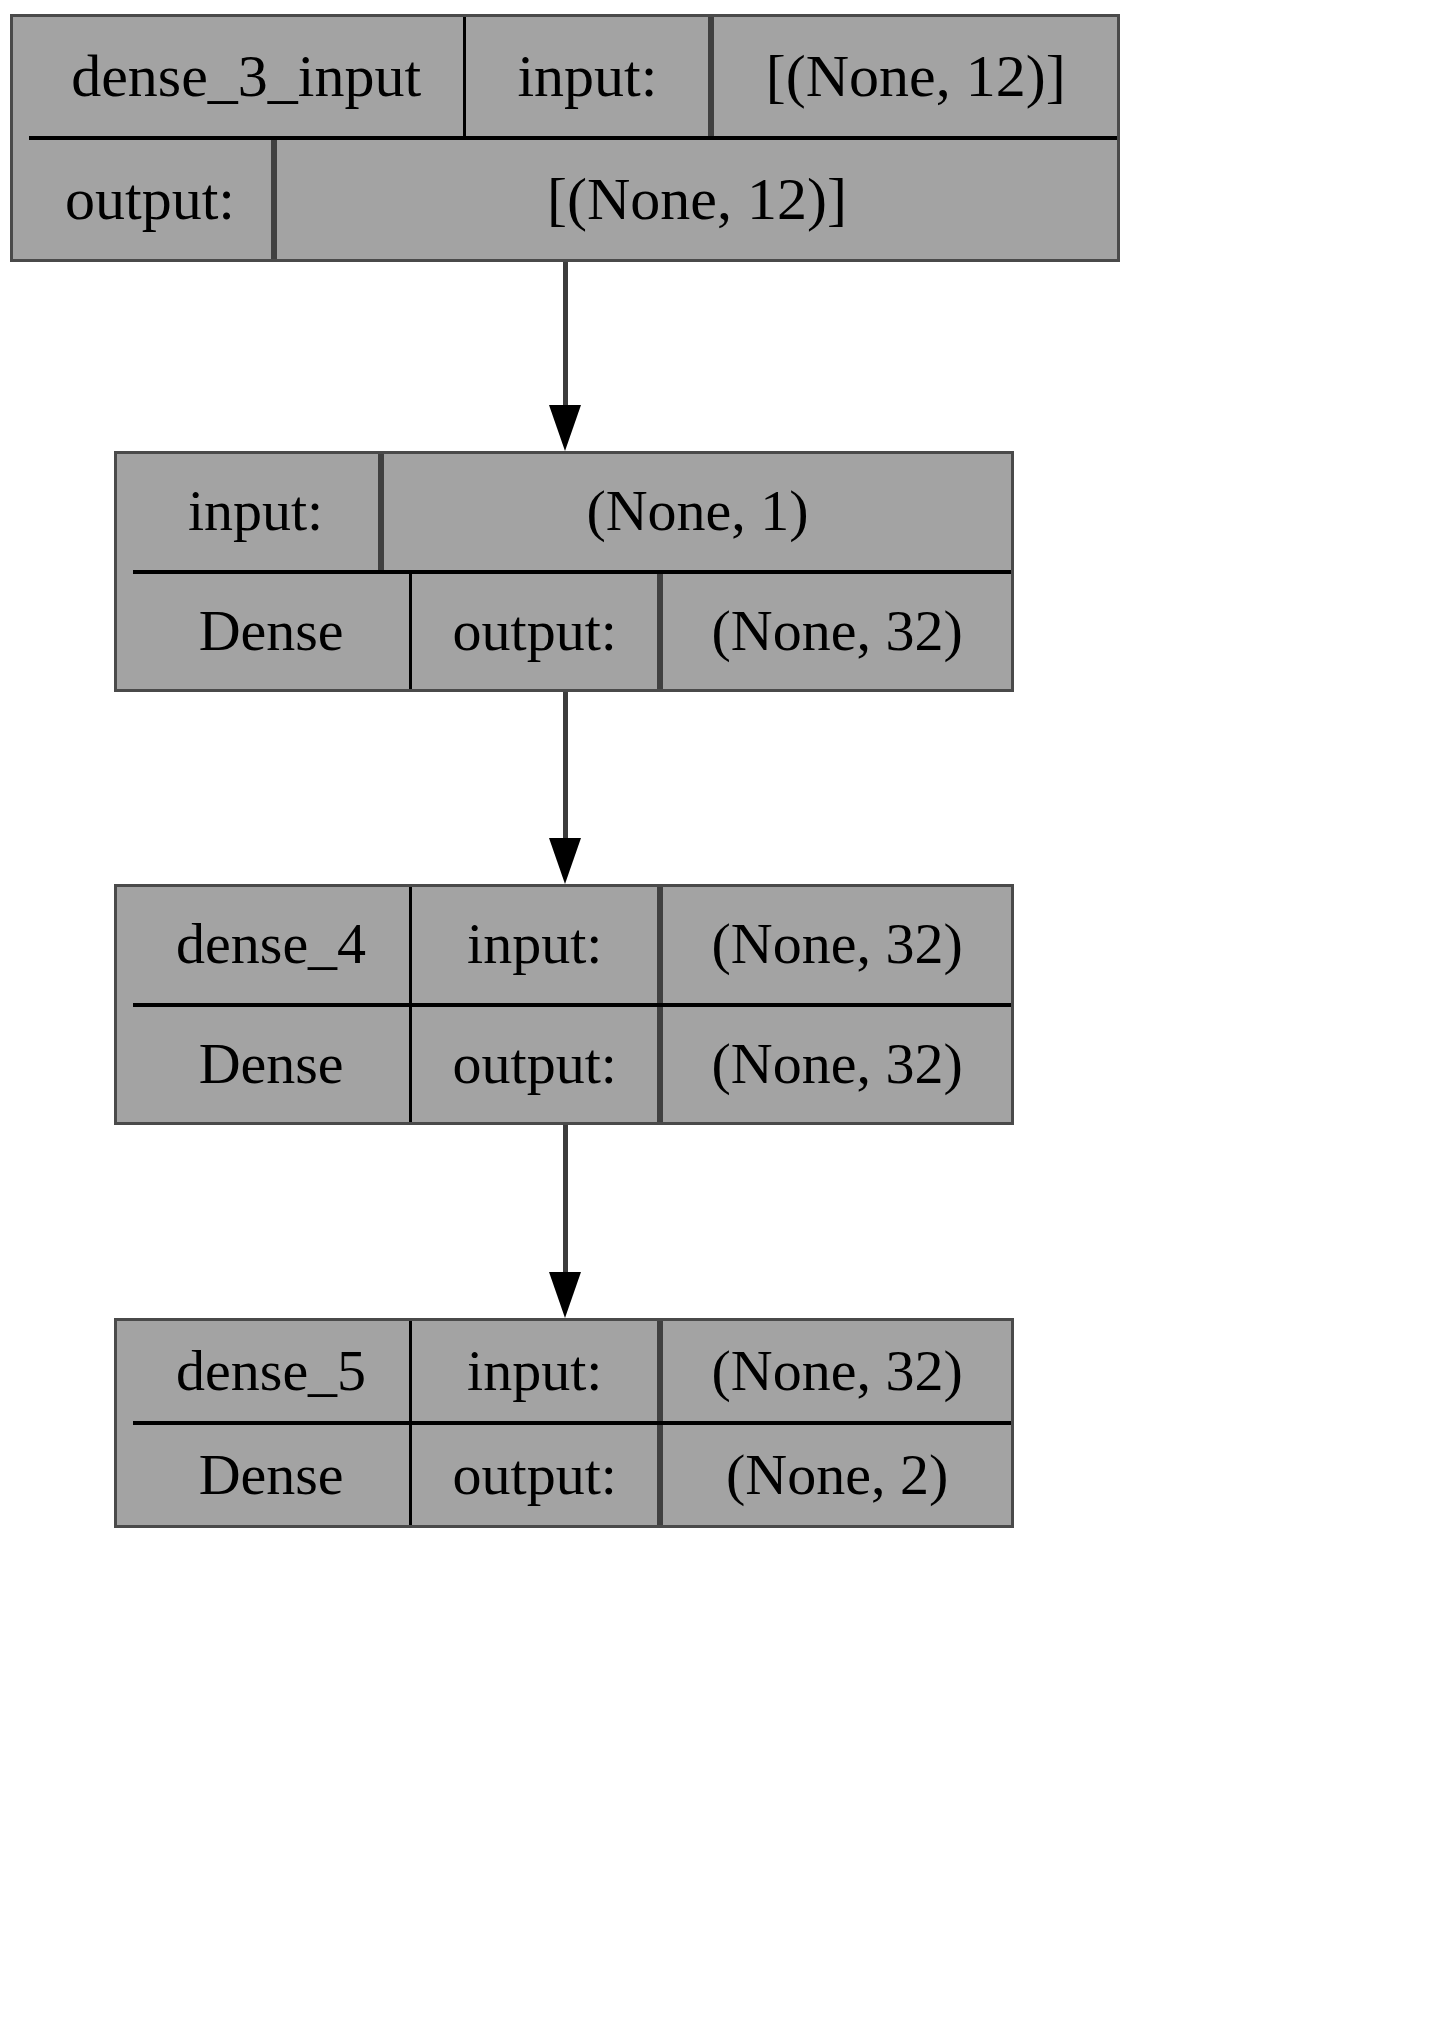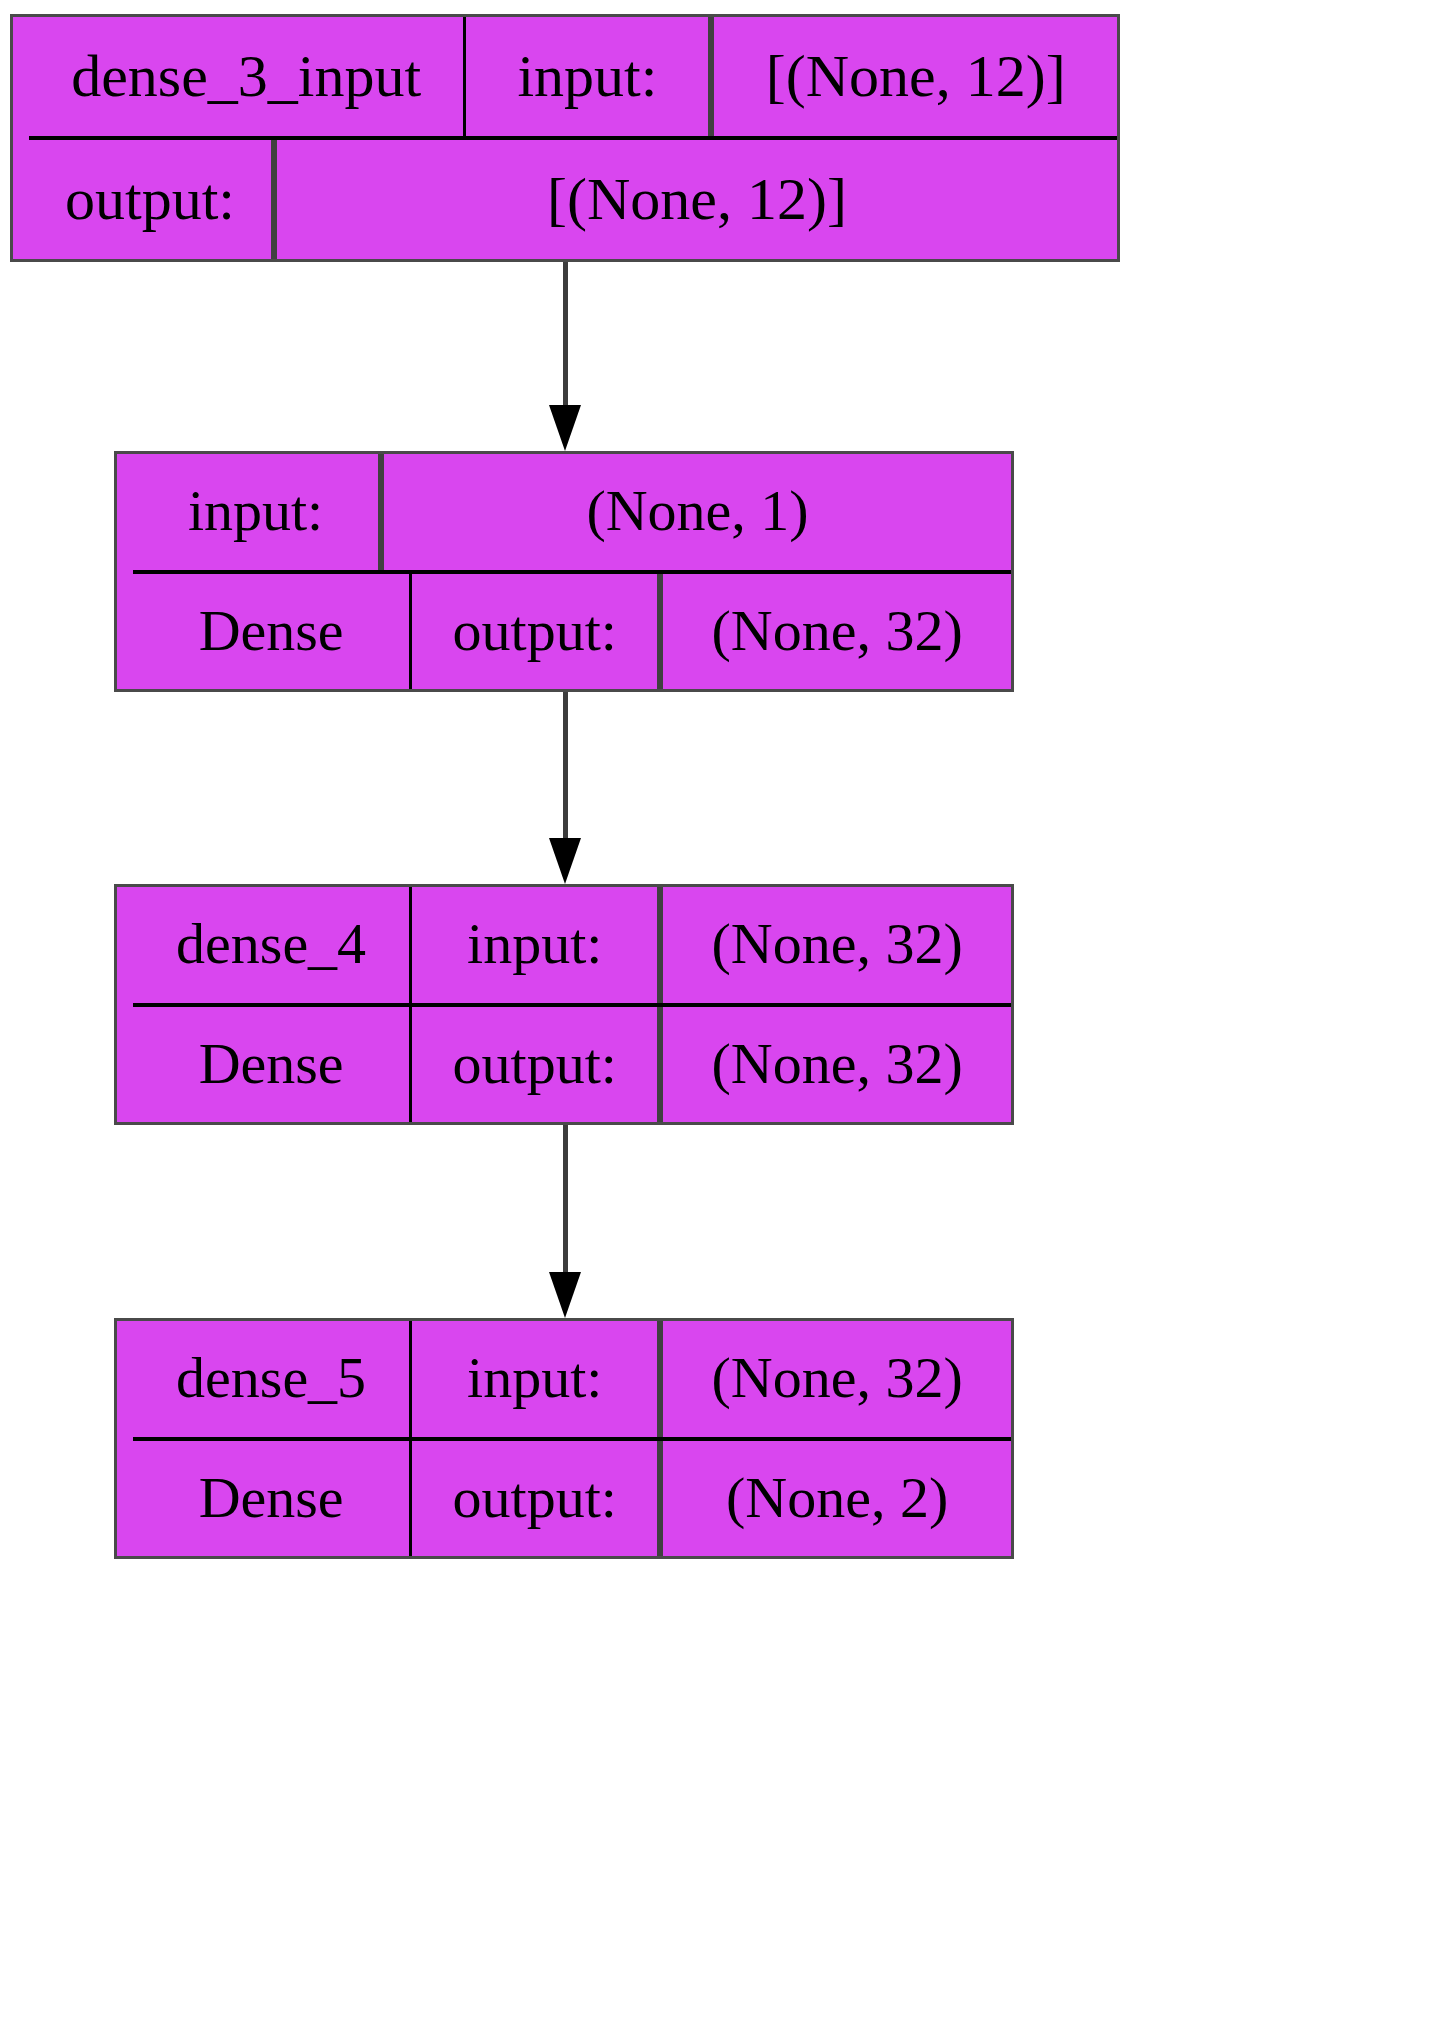--- a/index.html
+++ b/index.html
@@ -19,21 +19,21 @@
     position: relative;
     width: 1448px;
     height: 2022px;
     background: #ffffff;
   }
 
   
   .node {
     position: absolute;
     box-sizing: border-box;
-    background: #d946ef;
+    background: #a3a3a3;
     border: 3px solid #4a4a4a;
     display: flex;
     flex-direction: column;
     padding-left: 16px;
   }
 
   .node-row {
     display: flex;
     flex: 1 1 0;
     min-height: 0;
@@ -64,21 +64,21 @@
 
   
   .node-dense .cell-name  { flex: 0 0 31.8%; }
   .node-dense .cell-io    { flex: 0 0 28.6%; }
   .node-dense .cell-shape { flex: 1 1 auto; }
 
   
   #node-0 { left: 10px;  top: 14px;   width: 1110px; height: 248px; font-size: 60px; }
   #node-1 { left: 114px; top: 451px;  width: 900px;  height: 241px; font-size: 58px; }
   #node-2 { left: 114px; top: 884px;  width: 900px;  height: 241px; font-size: 58px; }
-  #node-3 { left: 114px; top: 1318px; width: 900px;  height: 241px; font-size: 58px; }
+  #node-3 { left: 114px; top: 1318px; width: 900px;  height: 210px; font-size: 58px; }
 
   
   .edge {
     position: absolute;
   }
   .edge-line {
     position: absolute;
     width: 5px;
     background: #3c3c3c;
     left: 0;

